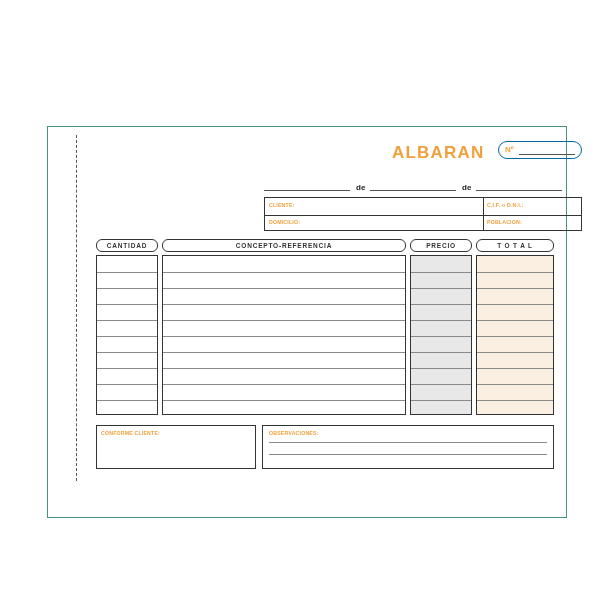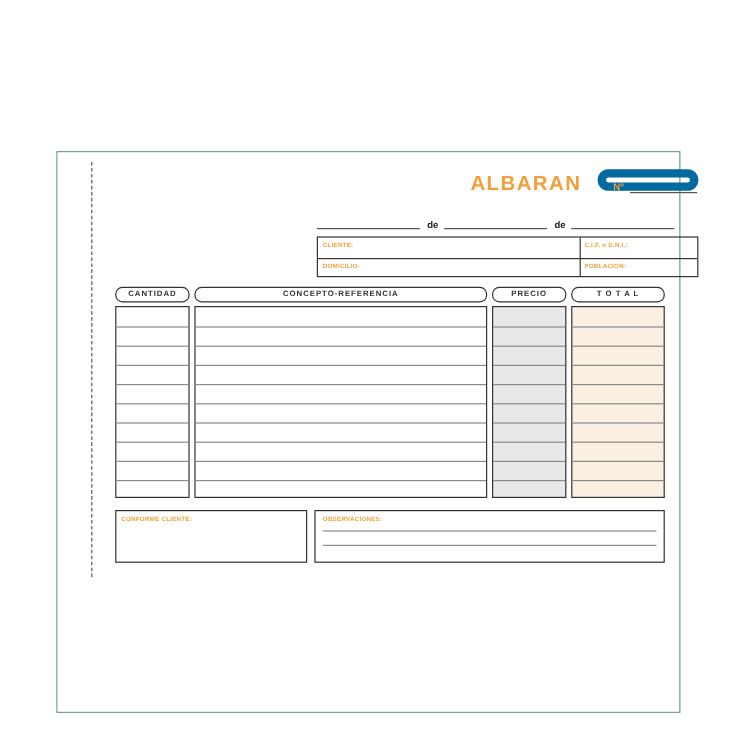--- a/index.html
+++ b/index.html
@@ -18,21 +18,21 @@
     width: 614px;
     height: 614px;
     background: #ffffff;
   }
   
   #sheet {
     position: absolute;
     left: 47px;
     top: 126px;
     width: 520px;
-    height: 468px;
+    height: 392px;
     background: #ffffff;
     border: 1px solid #4a8f86;
     box-sizing: border-box;
   }
   
   #paper {
     position: absolute;
     left: 0;
     top: 0;
     right: 0;
@@ -73,21 +73,21 @@
     letter-spacing: 1.2px;
     color: #f2a03d;
     font-family: "Liberation Sans", sans-serif;
   }
   .num-box {
     position: absolute;
     left: 402px;
     top: 4px;
     width: 84px;
     height: 18px;
-    border: 7px solid #0369a1;
+    border: 1px solid #0369a1;
     border-radius: 9px;
     box-sizing: border-box;
   }
   .num-label {
     position: absolute;
     left: 6px;
     top: 3px;
     font-size: 8px;
     font-weight: bold;
     color: #f2a03d;

